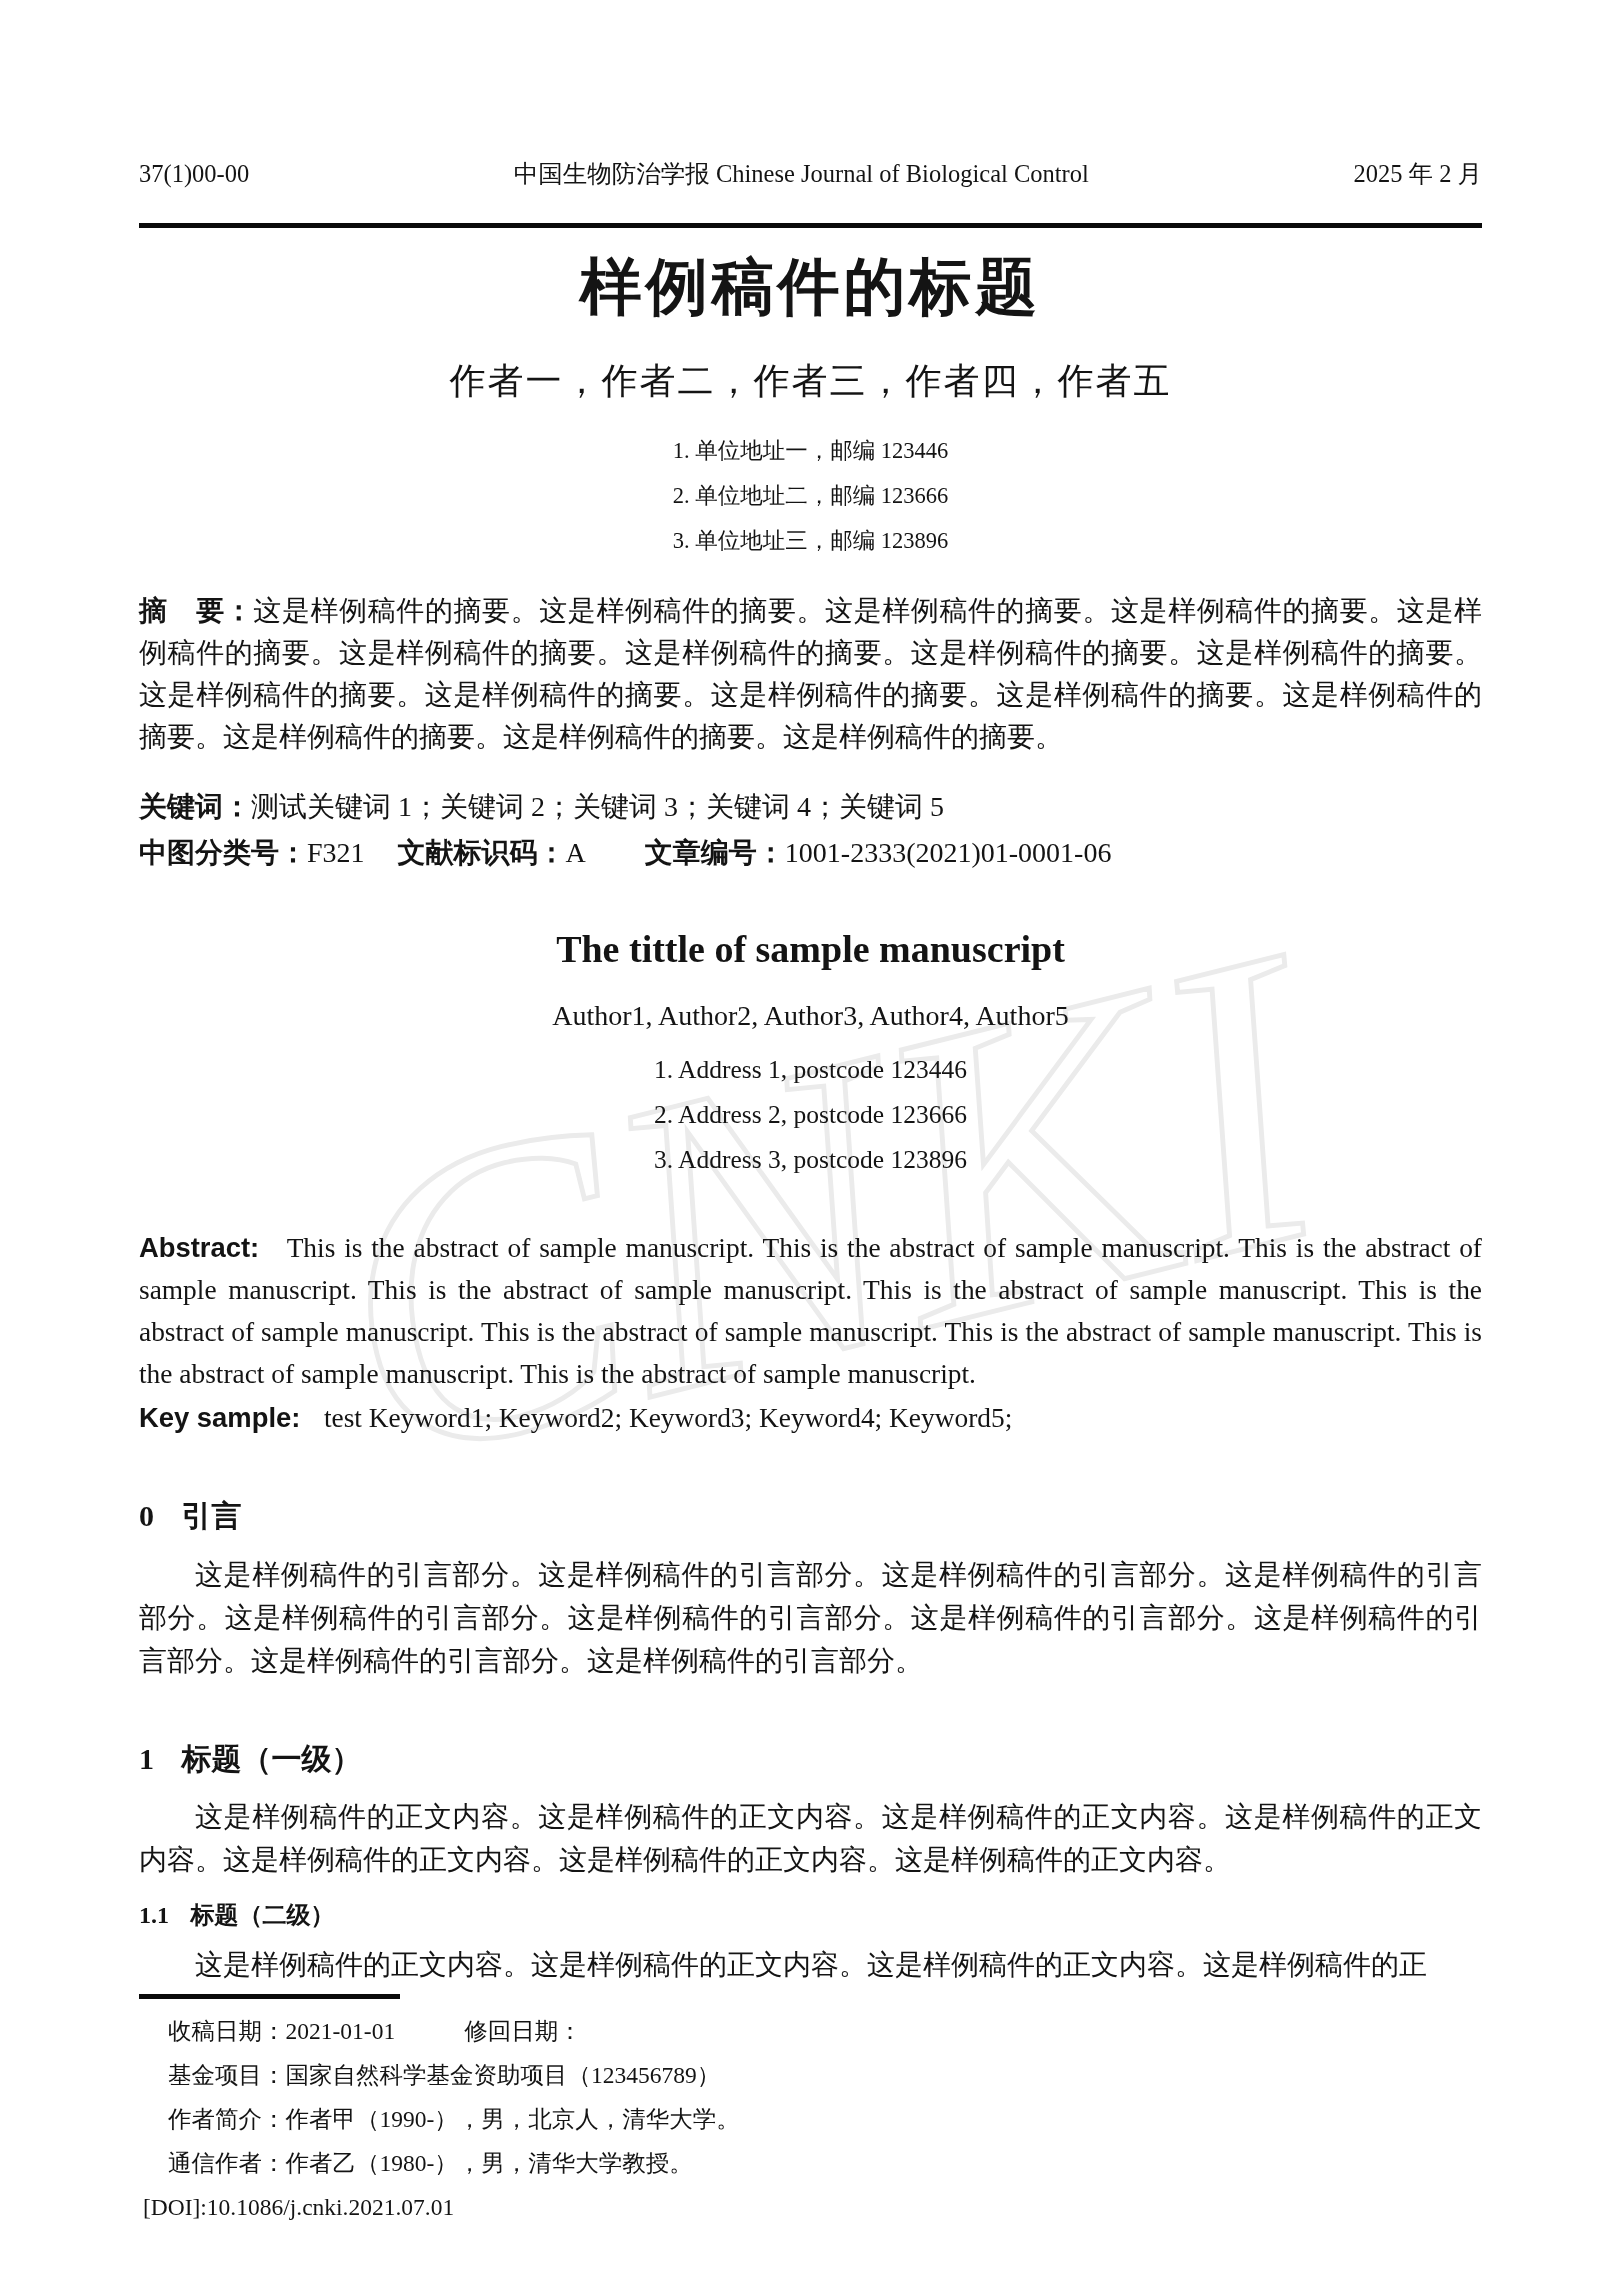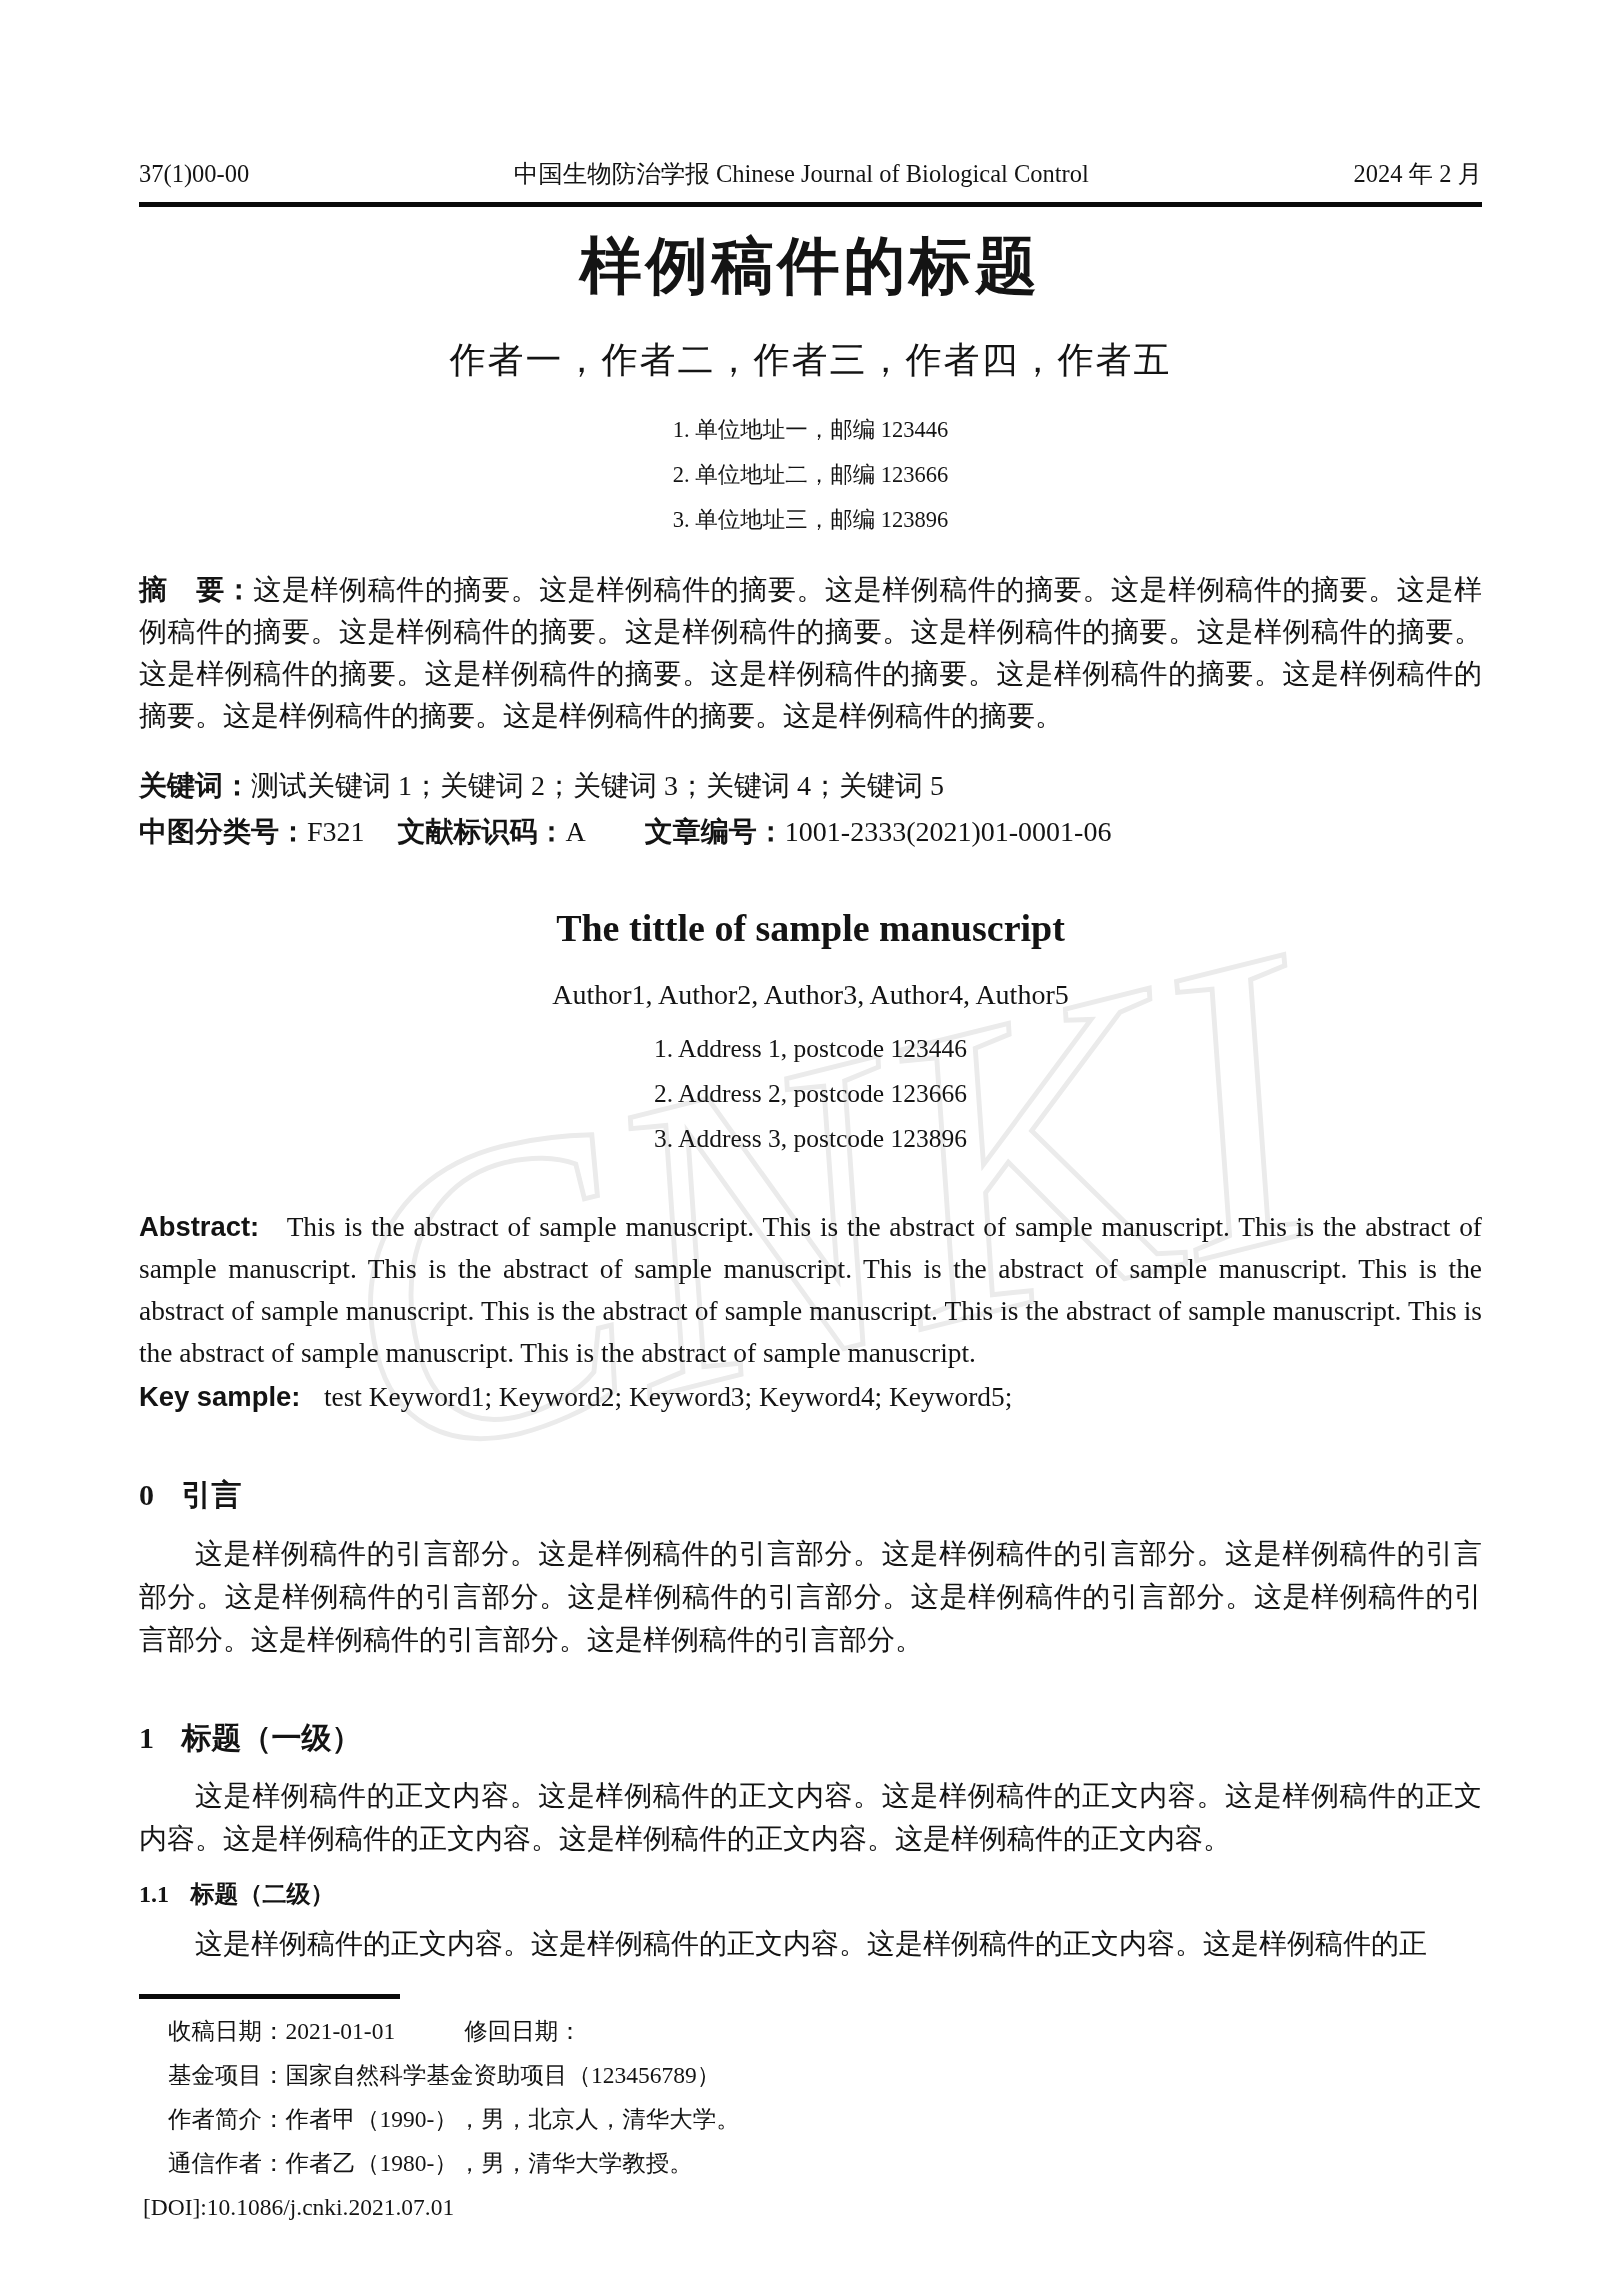--- a/index.html
+++ b/index.html
@@ -20,21 +20,21 @@
     padding: 157px 139px 0 139px;
   }
   .serif { font-family: "Liberation Serif", "DejaVu Serif", serif; }
 
   
   .running-head {
     display: flex;
     justify-content: space-between;
     align-items: baseline;
     font-size: 24.5px;
-    padding-bottom: 12px;
+    padding-bottom: 33px;
     border-bottom: 5.9px solid #0a0a0a;
   }
   .running-head .center { text-align: center; flex: 1; }
 
   
   .cn-title {
     margin-top: 31px;
     text-align: center;
     font-size: 62px;
     font-weight: bold;
@@ -134,21 +134,21 @@
     <g transform="rotate(-14 550 600)">
       <text x="60" y="740" font-family="Liberation Serif, serif" font-style="italic" font-size="430" fill="none" stroke="#ebebeb" stroke-width="5">CNKI</text>
     </g>
   </svg>
 
   <div class="content">
 
     <div class="running-head">
       <span class="serif">37(1)00-00</span>
       <span class="center serif">中国生物防治学报  Chinese Journal of Biological Control</span>
-      <span class="serif">2024 年 2 月</span>
+      <span class="serif">2025 年 2 月</span>
     </div>
 
     <div class="cn-title">样例稿件的标题</div>
     <div class="cn-authors">作者一，作者二，作者三，作者四，作者五</div>
 
     <div class="affil-list serif">
       <span class="row">1. 单位地址一，邮编 123446</span>
       <span class="row">2. 单位地址二，邮编 123666</span>
       <span class="row">3. 单位地址三，邮编 123896</span>
     </div>

